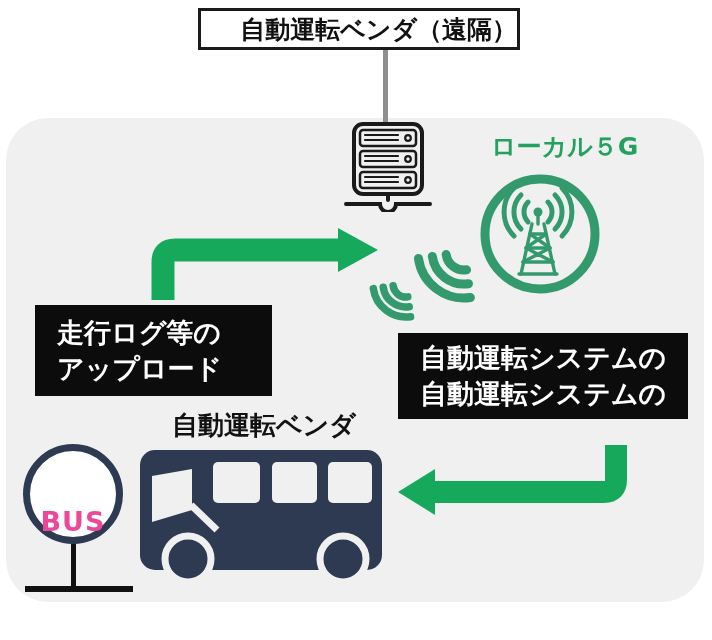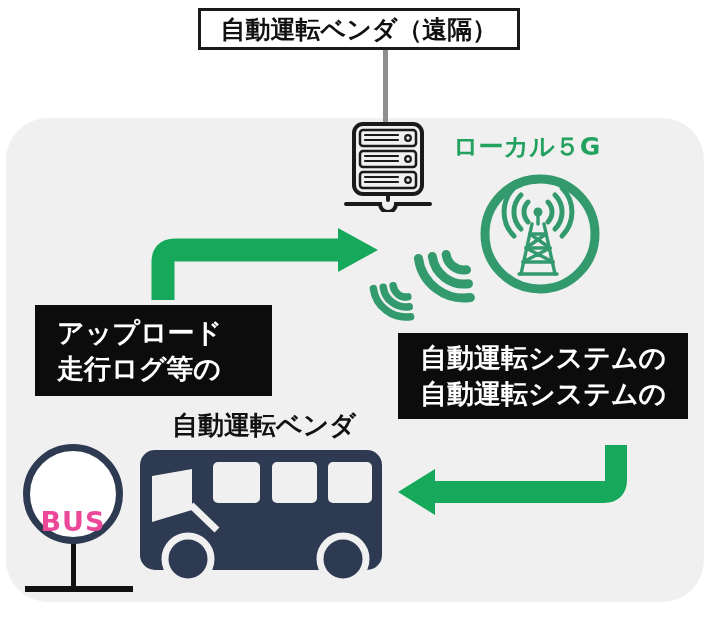--- a/index.html
+++ b/index.html
@@ -15,30 +15,30 @@
   *{margin:0;padding:0;box-sizing:border-box;}
   html,body{background:#ffffff;}
   body{font-family:"DejaVu Sans","Liberation Sans",sans-serif;}
   .stage{position:relative;width:712px;height:640px;background:#ffffff;overflow:hidden;}
 
   .panel{position:absolute;left:6px;top:118px;width:698px;height:484px;
          background:var(--panel-bg);border-radius:42px;}
 
   .vendor-box{position:absolute;left:198px;top:8px;width:322px;height:42px;
               background:#ffffff;border:3px solid var(--border-black);
-              display:flex;align-items:center;justify-content:center;
+              display:flex;align-items:center;justify-content:flex-end;
               font-size:25px;font-weight:bold;color:#111;z-index:3;}
 
   .connector{position:absolute;left:383px;top:50px;width:5px;height:74px;
              background:var(--line-gray);z-index:2;}
 
   .server-icon{position:absolute;left:340px;top:120px;z-index:3;}
   .server-stroke{stroke:var(--border-black);fill:none;}
 
-  .local5g-label{position:absolute;left:453px;top:130px;width:160px;
+  .local5g-label{position:absolute;left:491px;top:130px;width:160px;
                  font-size:25px;font-weight:bold;color:var(--label-green);z-index:3;}
 
   .antenna-icon{position:absolute;left:476px;top:172px;z-index:3;}
   .g-stroke{stroke:var(--icon-green);fill:none;}
   .g-fill{fill:var(--icon-green);}
 
   .waves{position:absolute;z-index:3;}
   .waves-large{left:398px;top:238px;}
   .waves-small{left:358px;top:272px;}
 
@@ -146,22 +146,22 @@
     <path class="arrow-stroke" stroke-width="23" d="M23 80 V42 Q23 30 35 30 H200"></path>
     <polygon class="arrow-head" points="198,8 238,30 198,52"></polygon>
   </svg>
 
   <svg class="arrow arrow-update" width="250" height="80" viewBox="0 0 250 80">
     <path class="arrow-stroke" stroke-width="22" d="M228 10 V45 Q228 57 216 57 H45"></path>
     <polygon class="arrow-head" points="47,34 47,80 10,57"></polygon>
   </svg>
 
   <div class="label-box upload-box">
+    <span>走行ログ等の</span>
     <span>アップロード</span>
-    <span>走行ログ等の</span>
   </div>
 
   <div class="label-box update-box">
     <span>自動運転システムの</span>
     <span>自動運転システムの</span>
   </div>
 
   <div class="vehicle-label">自動運転ベンダ</div>
 
   <div class="bus-sign-pole"></div>

